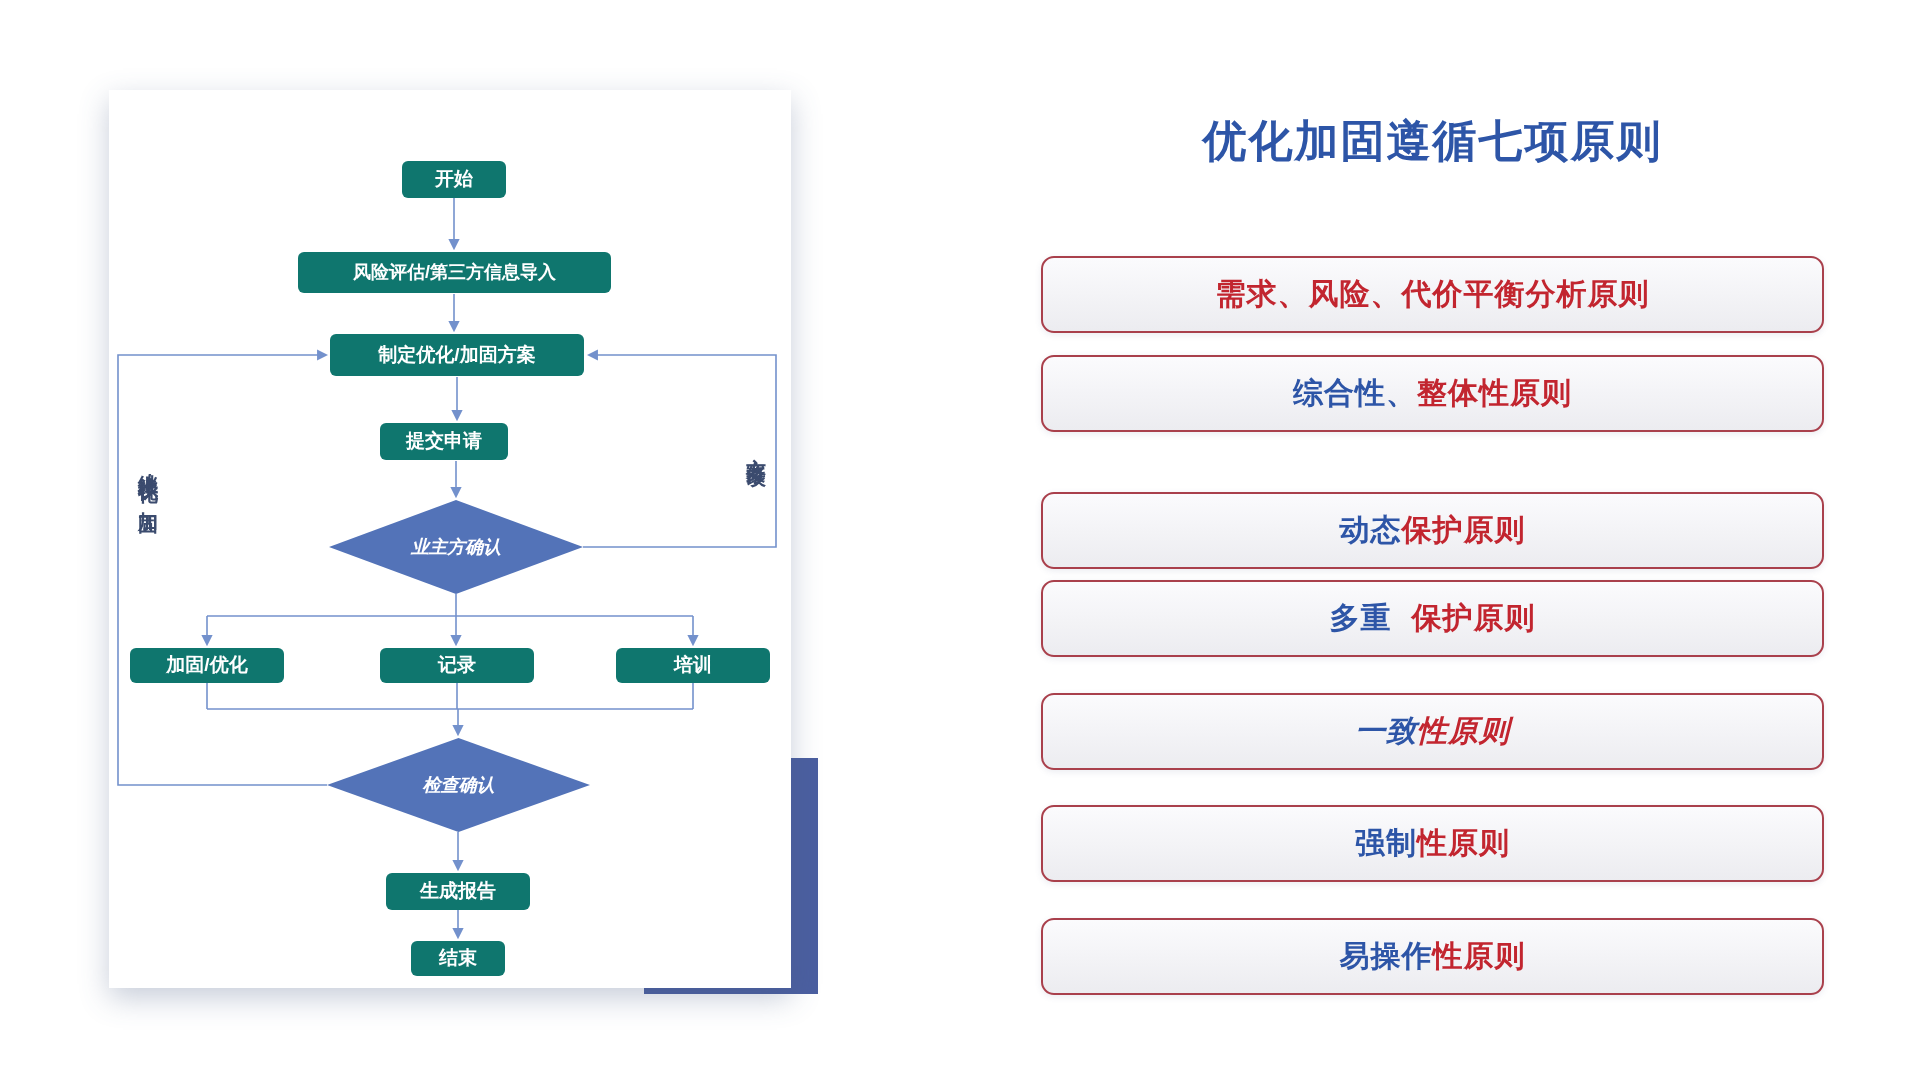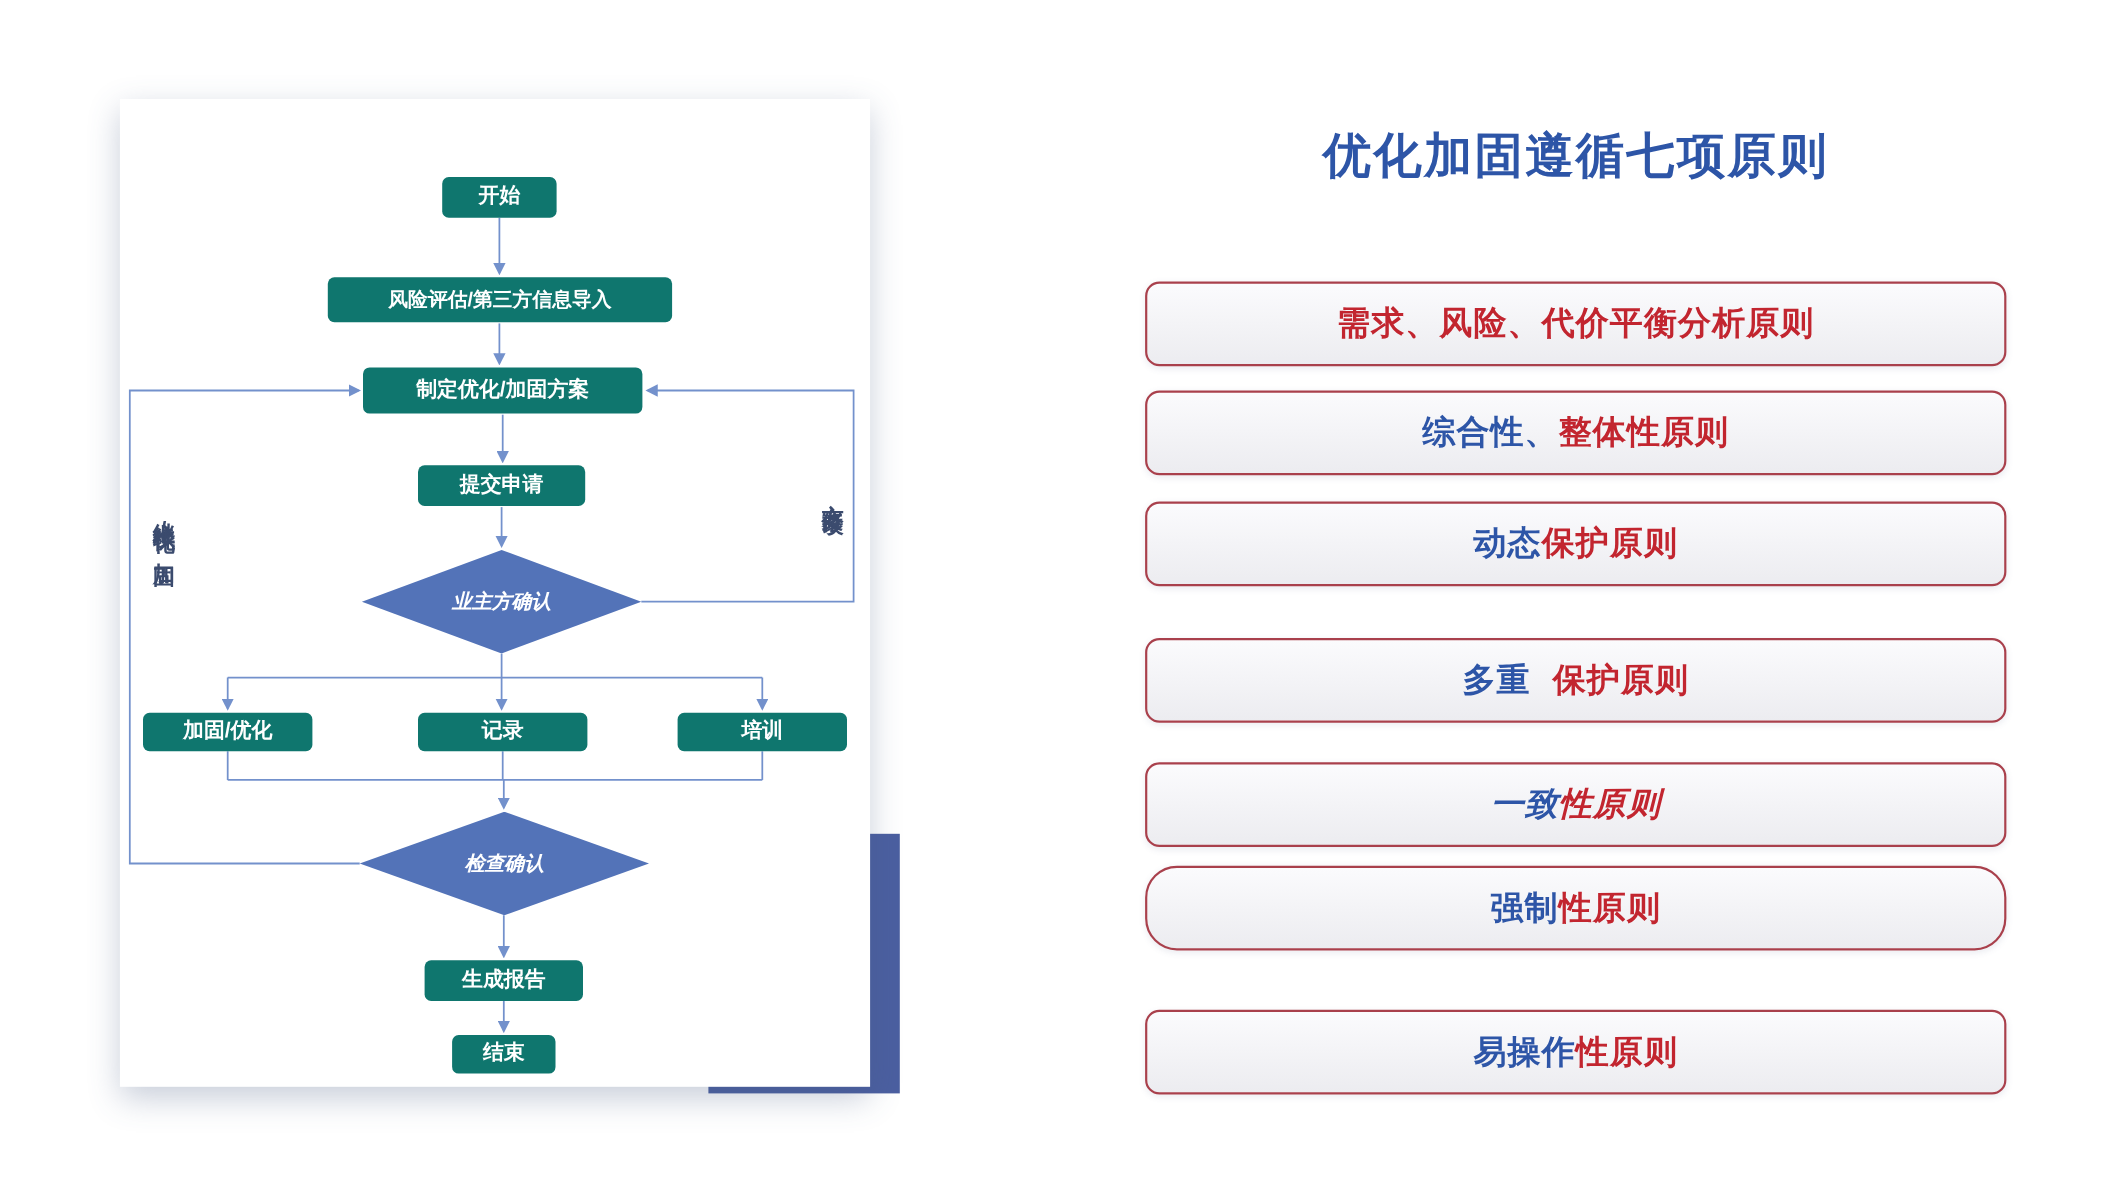--- a/index.html
+++ b/index.html
@@ -68,22 +68,22 @@
   .principle {
     position:absolute; left:1041px; width:783px; height:77px;
     border:2px solid #a9404c; border-radius:13px;
     background:linear-gradient(180deg,#fbfbfd 0%, #ececf0 100%);
     display:flex; align-items:center; justify-content:center;
     font-size:30px; font-weight:600; letter-spacing:1px;
     box-shadow:0 2px 6px rgba(90,100,140,0.12);
   }
   .principle .seg-blue { color:#2d55a7; }
   .principle .seg-red  { color:#c2252f; }
-  .p0 { top:244px;margin-top:12px; } .p1 { top:355px; } .p2 { top:456px; } .p3 { top:580px;gap:20px; }
-  .p4 { top:693px;font-style:italic; } .p5 { top:787px;border-radius:29px; } .p6 { top:918px; }
+  .p0 { top:244px;margin-top:12px; } .p1 { top:355px; } .p2 { top:492px; } .p3 { top:580px;gap:20px; }
+  .p4 { top:693px;font-style:italic; } .p5 { top:805px; } .p6 { top:918px; }
 </style>
 </head>
 <body>
 
 <div class="page">
 
   <div class="streak s1"></div>
   <div class="streak s2"></div>
   <div class="streak s3"></div>
 
@@ -118,21 +118,21 @@
         <path d="M349,820 V847" marker-end="url(#arrow)"></path>
       </g>
     </svg>
 
     <div class="flow-node" style="left:293px;top:71px;width:104px;height:37px">开始</div>
 
     <div class="flow-node small-text" style="left:189px;top:162px;width:313px;height:41px">风险评估/第三方信息导入</div>
 
     <div class="flow-node" style="left:221px;top:244px;width:254px;height:42px">制定优化/加固方案</div>
 
-    <div class="flow-node" style="left:271px;top:333px;width:152px;height:37px">提交申请</div>
+    <div class="flow-node" style="left:271px;top:333px;width:128px;height:37px">提交申请</div>
 
     <div class="flow-diamond" style="left:220px;top:410px;width:254px;height:94px">
       <span>业主方确认</span>
     </div>
 
     <div class="flow-node" style="left:21px;top:558px;width:154px;height:35px">加固/优化</div>
 
     <div class="flow-node" style="left:271px;top:558px;width:154px;height:35px">记录</div>
 
     <div class="flow-node" style="left:507px;top:558px;width:154px;height:35px">培训</div>

